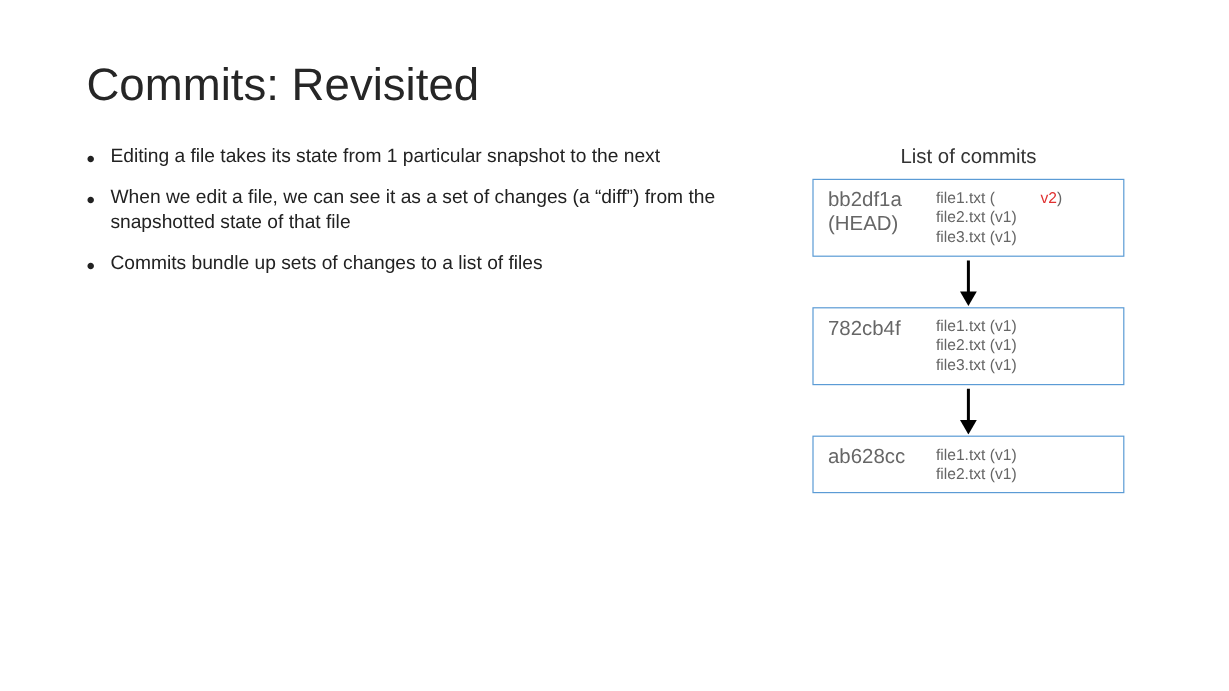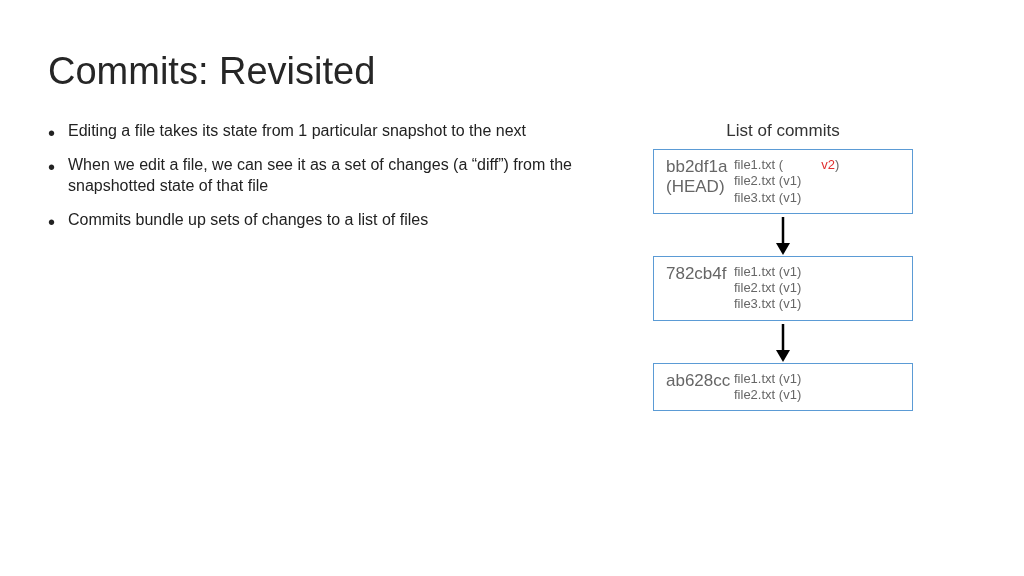--- a/index.html
+++ b/index.html
@@ -6,21 +6,21 @@
   body {
     width: 1024px;
     height: 576px;
     background: #ffffff;
     font-family: "Segoe UI", "Helvetica Neue", Arial, sans-serif;
     color: #222;
     position: relative;
     overflow: hidden;
   }
   .slide {
-    padding: 50px 60px 40px 48px;
+    padding: 50px 60px 40px 72px;
     width: 100%;
     height: 100%;
   }
   .title {
     font-size: 38px;
     font-weight: 400;
     color: #262626;
     margin-bottom: 28px;
   }
   .content-row {
@@ -65,21 +65,21 @@
     text-align: left;
   }
   .commit-box {
     border: 1px solid #5b9bd5;
     background: #ffffff;
     width: 260px;
     padding: 7px 10px 7px 12px;
     display: flex;
     flex-direction: row;
     align-items: flex-start;
-    gap: 0;
+    gap: 22px;
   }
   .commit-hash {
     font-size: 17px;
     color: #666;
     line-height: 1.2;
     flex: 0 0 auto;
     min-width: 68px;
   }
   .commit-hash .hash { display: block; }
   .commit-hash .head { display: block; }

